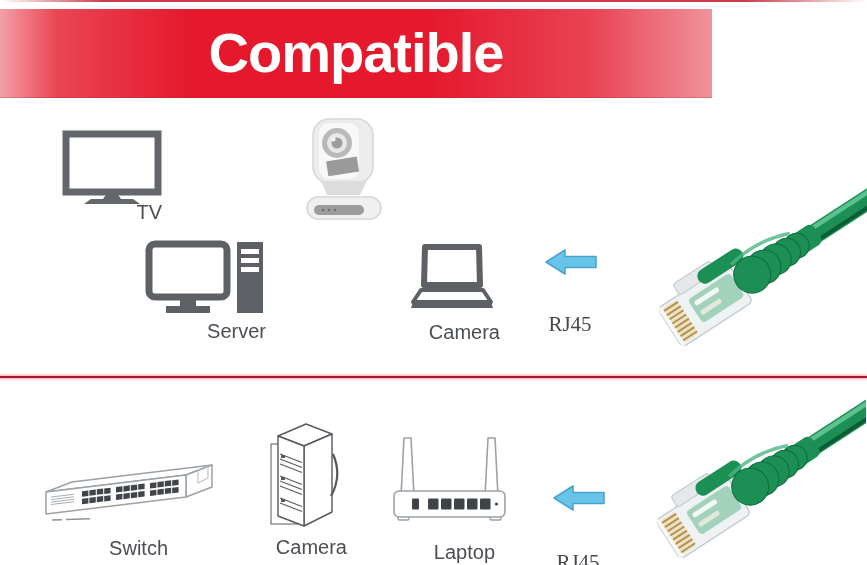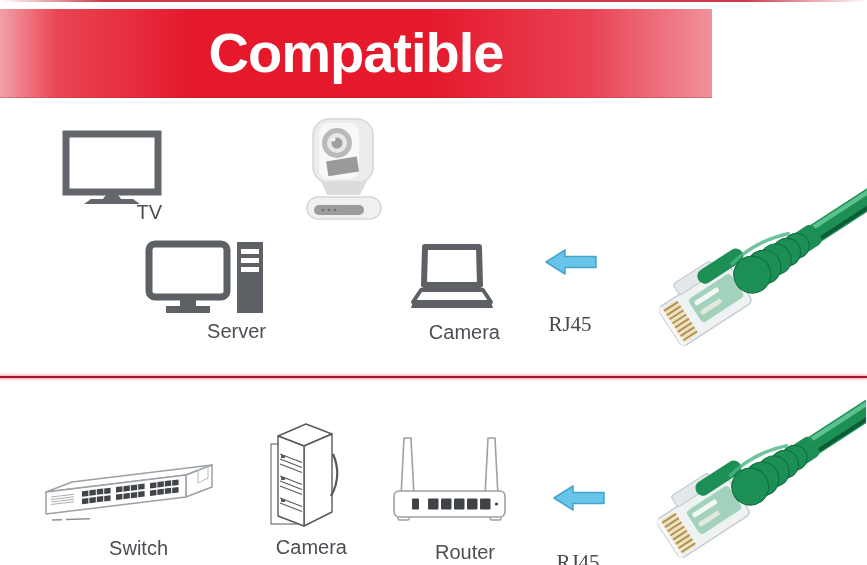--- a/index.html
+++ b/index.html
@@ -210,21 +210,21 @@
     <rect x="20" y="64.5" width="7" height="11" rx="1" fill="#3f4246"></rect>
     <g fill="#3f4246">
       <rect x="36" y="64.5" width="10.5" height="11" rx="1"></rect>
       <rect x="49" y="64.5" width="10.5" height="11" rx="1"></rect>
       <rect x="62" y="64.5" width="10.5" height="11" rx="1"></rect>
       <rect x="75" y="64.5" width="10.5" height="11" rx="1"></rect>
       <rect x="88" y="64.5" width="10.5" height="11" rx="1"></rect>
     </g>
     <circle cx="104.5" cy="70" r="1.6" fill="#3f4246"></circle>
   </svg>
-  <div class="label" style="left:400px;top:541px;width:95px">Router</div>
+  <div class="label" style="left:400px;top:541px;width:95px">Laptop</div>
 
   <svg class="abs" style="left:552px;top:483px" width="54" height="30" viewBox="0 0 54 30">
     <polygon points="2,15 21,3 21,9.5 52,9.5 52,20.5 21,20.5 21,27" fill="#69c4e9" stroke="#44a3cc" stroke-width="1.5" stroke-linejoin="round"></polygon>
   </svg>
   <div class="rj45" style="left:546px;top:535px;width:64px">RJ45</div>
 
   <svg class="abs" style="left:626px;top:390px" width="240" height="182" viewBox="0 0 240 182">
     <use href="#cable-graphic"></use>
   </svg>
 

